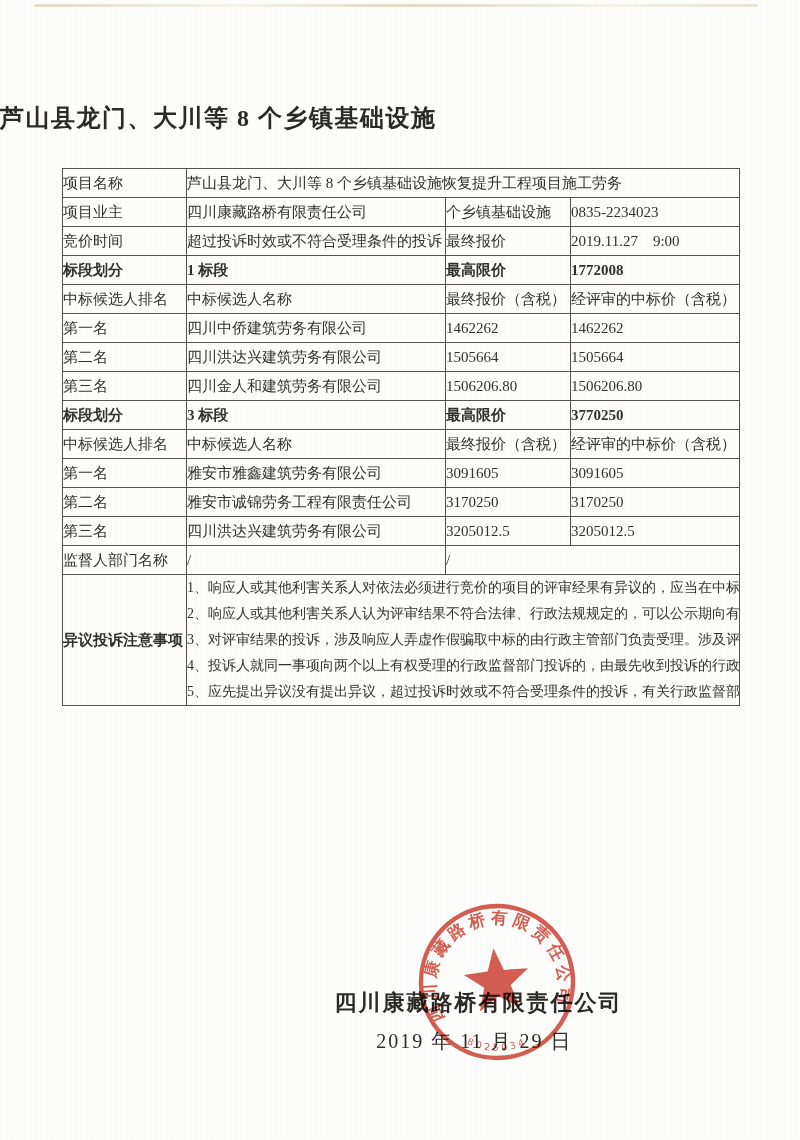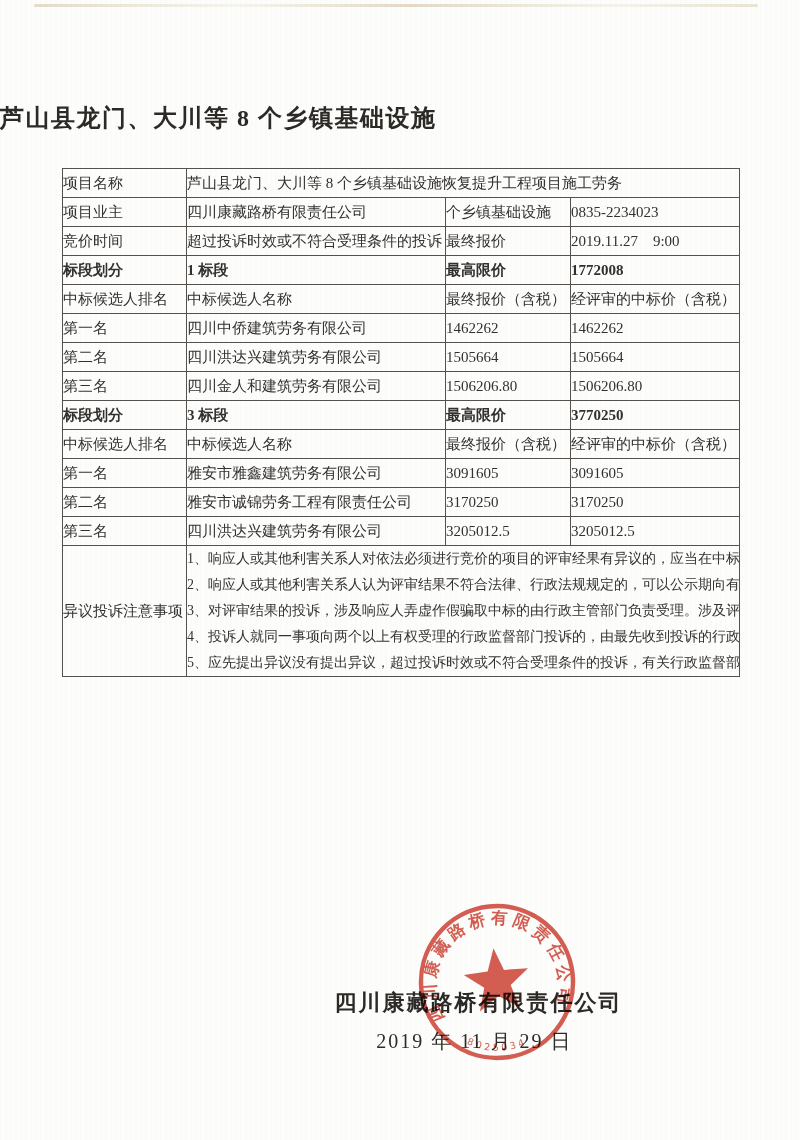--- a/index.html
+++ b/index.html
@@ -31,21 +31,21 @@
     border:1px solid #55524d;
     height:28px;padding:0 0;
     font-size:15px;line-height:1.2;
     vertical-align:middle;
     overflow:hidden;white-space:nowrap;
     color:#33312e;
   }
   td.lbl{font-size:14.5px;}
   td.center{text-align:left;}
   tr.boldrow td{font-weight:bold;}
-  td.wraplbl{white-space:normal;line-height:1.9;vertical-align:middle;}
+  td.wraplbl{white-space:normal;line-height:1.9;vertical-align:middle;font-weight:bold;}
   td.notes{
     white-space:normal;height:374px;
     padding:6px 10px;vertical-align:middle;
   }
   td.notes p{
     margin:0;font-size:14px;line-height:26px;
     text-align:justify;color:#34322f;
   }
   .footer-company{
     position:absolute;top:988px;left:140px;width:677px;
@@ -157,20 +157,25 @@
       <td class="center">3170250</td>
       <td class="center">3170250</td>
     </tr>
     <tr>
       <td class="lbl">第三名</td>
       <td>四川洪达兴建筑劳务有限公司</td>
       <td class="center">3205012.5</td>
       <td class="center">3205012.5</td>
     </tr>
 
+    <tr>
+      <td class="lbl">监督人部门名称</td>
+      <td>/</td>
+      <td colspan="2">/</td>
+    </tr>
 
     <tr>
       <td class="lbl wraplbl">异议投诉注意事项</td>
       <td colspan="3" class="notes">
         <p>1、响应人或其他利害关系人对依法必须进行竞价的项目的评审经果有异议的，应当在中标候选人公示期间提出。采购人应当自收到异议之日起 3 日内作出答复；作出答复前，应当暂停采购活动。</p>
         <p>2、响应人或其他利害关系人认为评审结果不符合法律、行政法规规定的，可以公示期向有关行政监督部门进行投诉。投诉前应当先向谈判人提出异议，异议答复期间不计算在前款规定的期限内。投诉书应当符合《建设工程项目招标投标活动投诉处理办法》规定。</p>
         <p>3、对评审结果的投诉，涉及响应人弄虚作假骗取中标的由行政主管部门负责受理。涉及评审错误或评审无效的由项目审批部门负责受理。</p>
         <p>4、投诉人就同一事项向两个以上有权受理的行政监督部门投诉的，由最先收到投诉的行政监督部门负责处理。</p>
         <p>5、应先提出异议没有提出异议，超过投诉时效或不符合受理条件的投诉，有关行政监督部门不予受理；投诉人故意捏造事实、伪造证明材料或以非法手段取得证明材料进行投诉，给他人造成损失的，依法承担赔偿责任。</p>
       </td>

